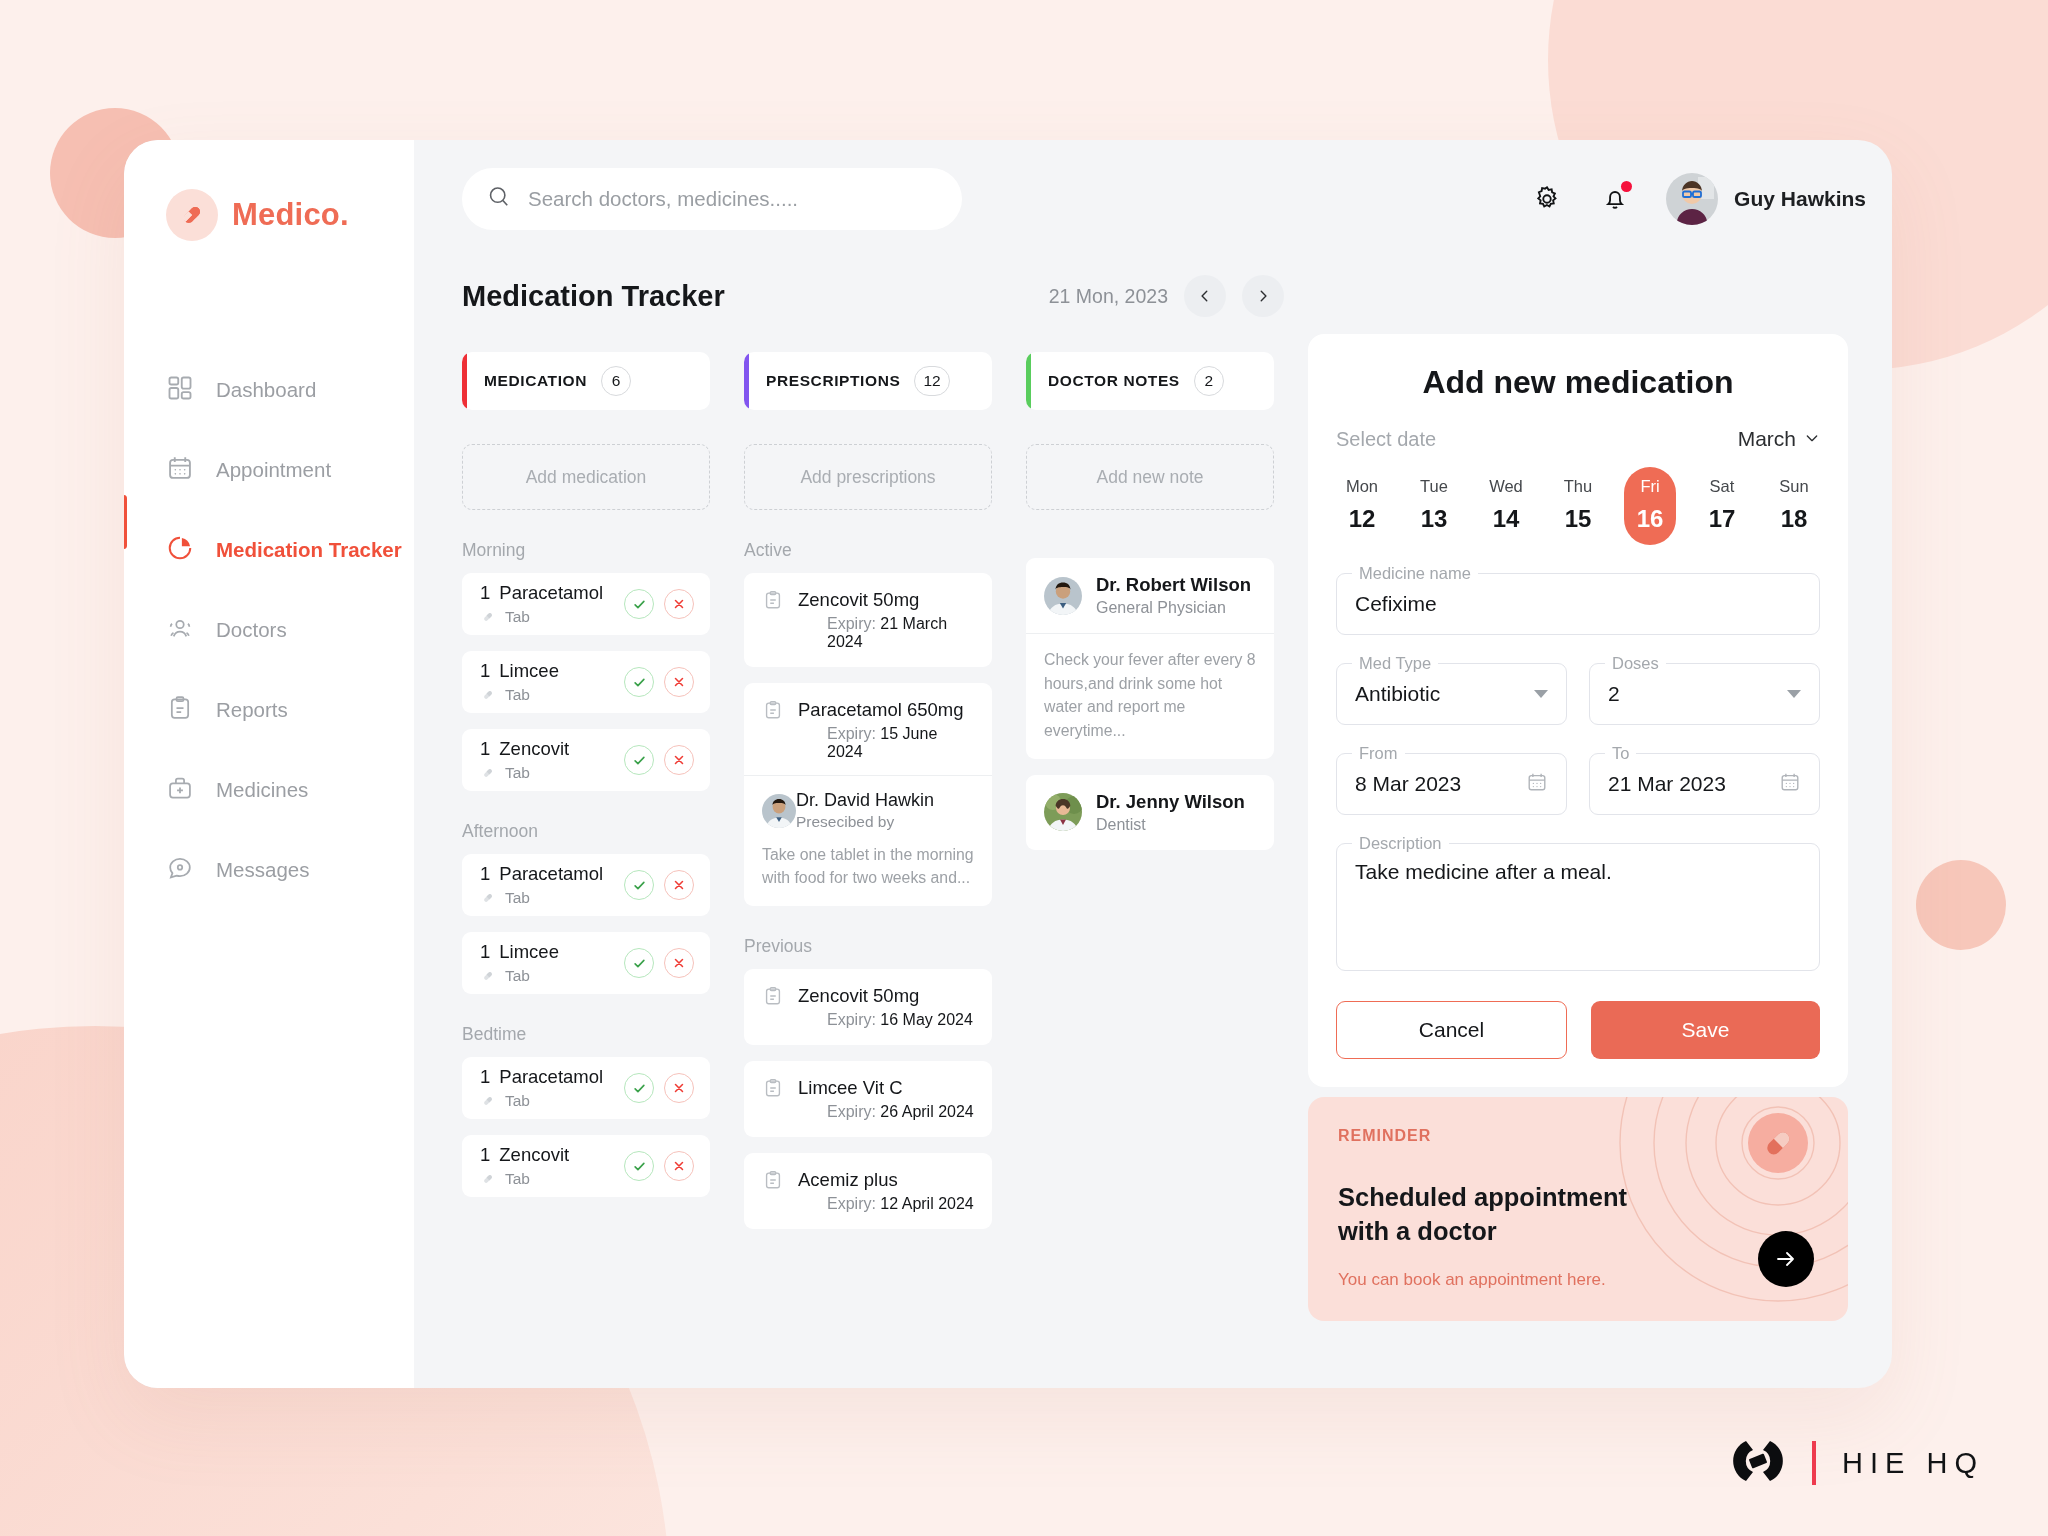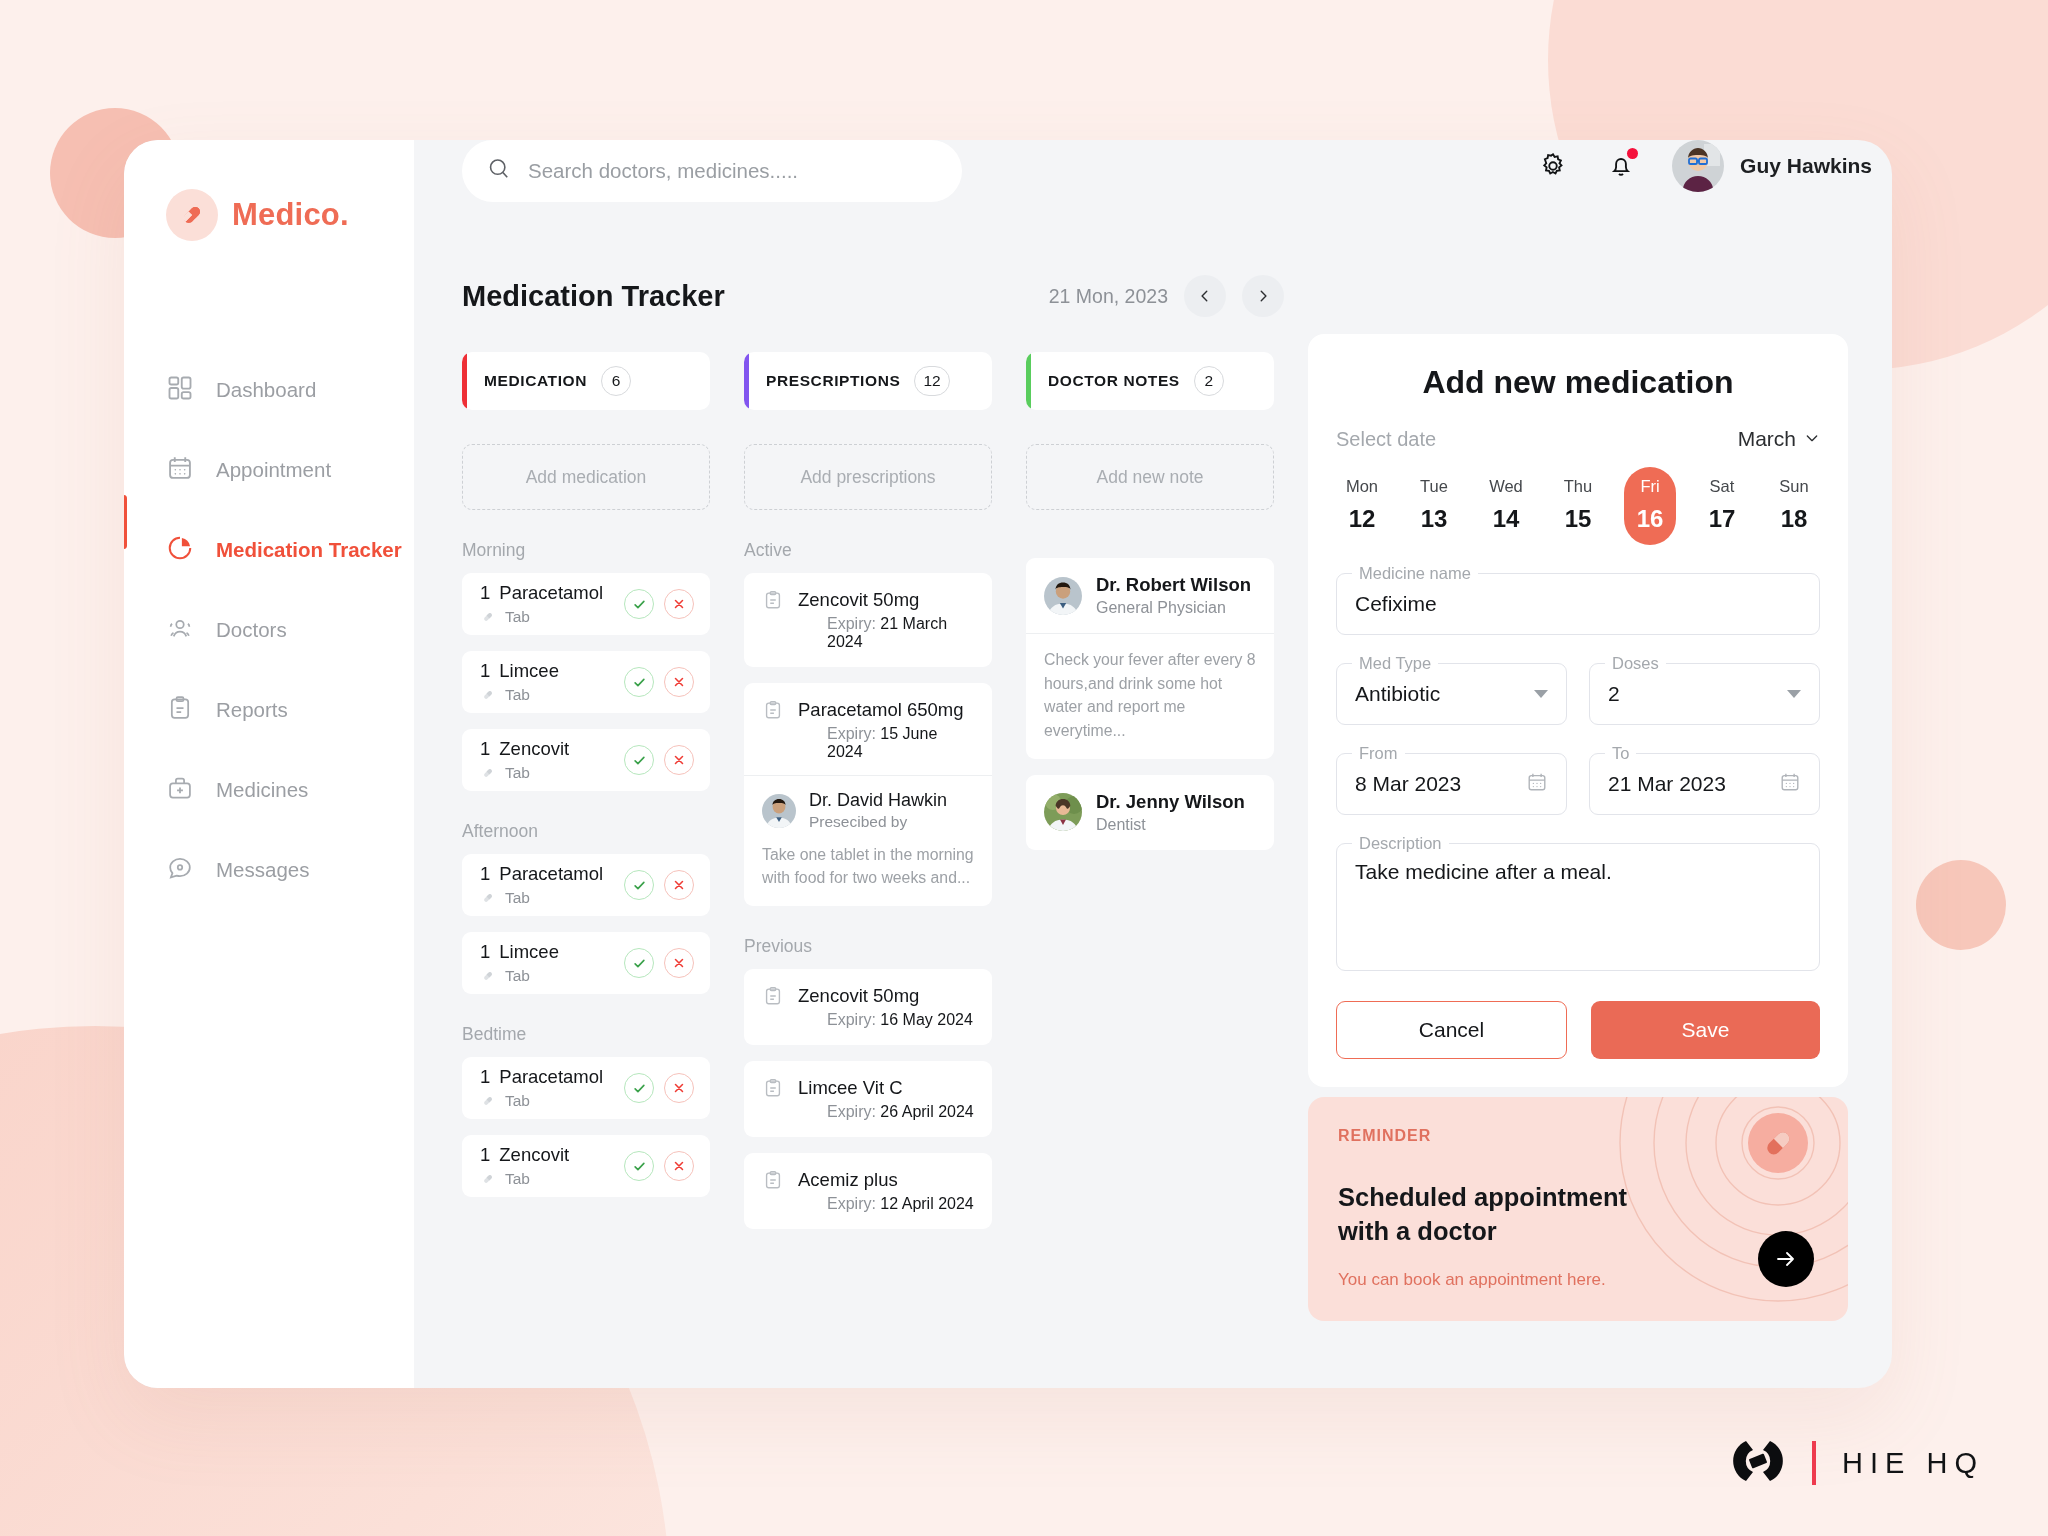--- a/index.html
+++ b/index.html
@@ -55,21 +55,21 @@
   .nav-item .ico { width: 28px; height: 28px; display: block; flex: 0 0 28px; }
   .nav-item.active { color: #f0503a; font-weight: 600; }
   .nav-item.active::before {
     content: ""; position: absolute; left: -4px; top: 50%; transform: translateY(-50%);
     width: 7px; height: 54px; background: #f0503a; border-radius: 6px;
   }
 
   
   .main { flex: 1; display: flex; flex-direction: column; min-width: 0; }
 
-  .topbar { height: 118px; display: flex; align-items: flex-start; padding: 0 20px 0 48px; gap: 12px; }
+  .topbar { height: 118px; display: flex; align-items: center; padding: 0 26px 0 48px; gap: 12px; }
   .search {
     width: 500px; height: 62px; background: #fff; border-radius: 31px;
     display: flex; align-items: center; gap: 16px; padding: 0 24px;
   }
   .search input {
     border: 0; outline: 0; background: transparent; flex: 1;
     font-family: inherit; font-size: 20.5px; color: #6f7277;
   }
   .search input::placeholder { color: #9a9ea3; }
   .topbar-right { margin-left: auto; display: flex; align-items: center; gap: 34px; }
@@ -137,21 +137,21 @@
   }
   .act.ok { border: 1.4px solid #b6e7bd; }
   .act.no { border: 1.4px solid #f6c2bb; }
 
   .rx-card { background: #fff; border-radius: 9px; margin-bottom: 16px; padding: 16px 18px; cursor: pointer; }
   .rx-row { display: flex; gap: 14px; align-items: flex-start; }
   .rx-title { font-size: 18.5px; color: #15171a; }
   .rx-exp { font-size: 16px; color: #8d9197; margin-top: 4px; margin-left: 29px; }
   .rx-exp b { color: #15171a; font-weight: 400; }
   .rx-sep { height: 1px; background: #edeff1; margin: 14px -18px 14px -18px; }
-  .doc-row { display: flex; gap: 13px; align-items: center; }
+  .doc-row { display: flex; align-items: center; }
   .doc-av { width: 34px; height: 34px; border-radius: 50%; overflow: hidden; flex: 0 0 34px; }
   .doc-name { font-size: 18px; color: #15171a; }
   .doc-role { font-size: 15.5px; color: #8d9197; margin-top: 2px; }
   .rx-note { font-size: 15.8px; line-height: 1.45; color: #9da1a6; margin-top: 13px; }
 
   .note-card { background: #fff; border-radius: 9px; margin-bottom: 16px; cursor: pointer; }
   .note-head { display: flex; gap: 14px; align-items: center; padding: 16px 18px; }
   .note-av { width: 38px; height: 38px; border-radius: 50%; overflow: hidden; flex: 0 0 38px; }
   .note-name { font-size: 18.5px; font-weight: 700; color: #15171a; }
   .note-role { font-size: 16px; color: #8d9197; margin-top: 3px; }

